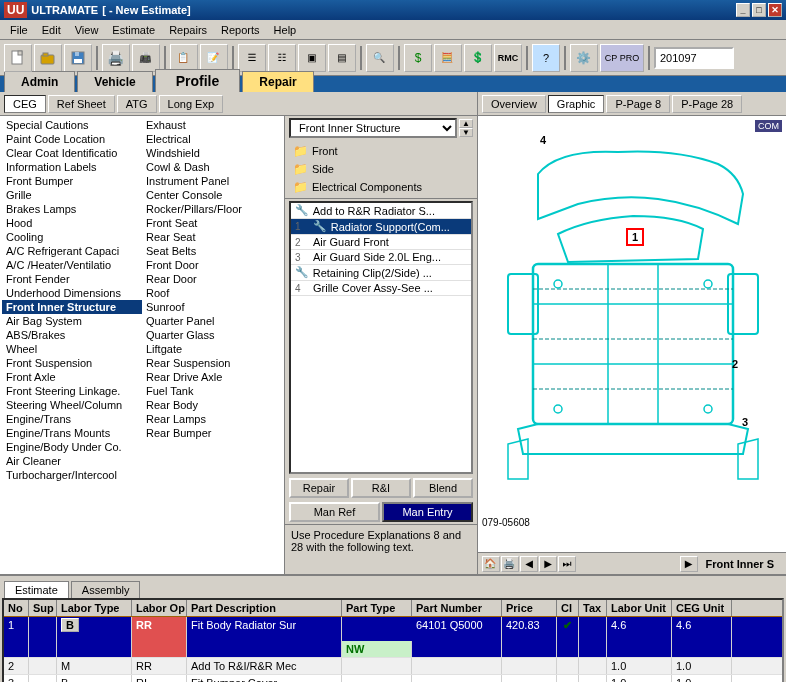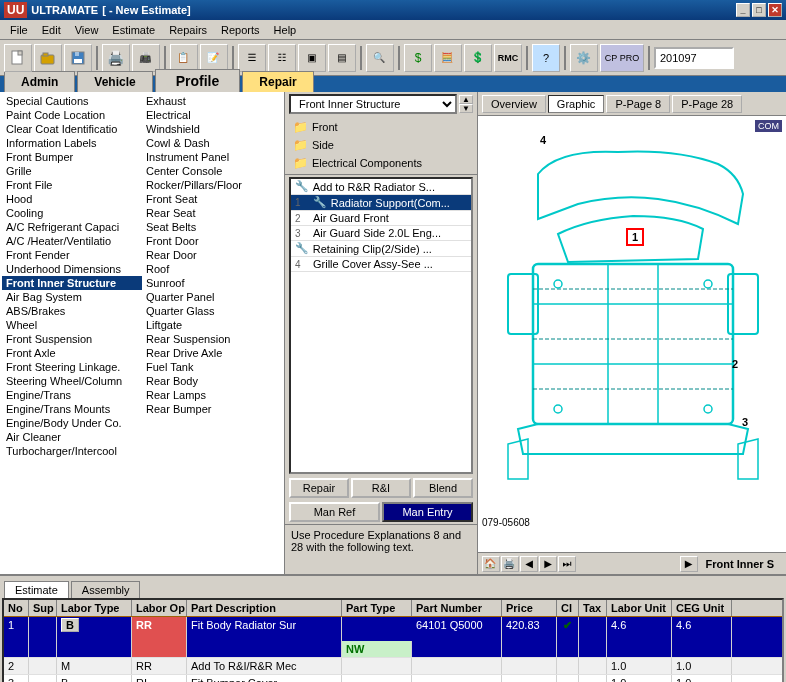--- a/index.html
+++ b/index.html
@@ -465,33 +465,39 @@
   <div class="nav-tab">Admin</div>
   <div class="nav-tab">Vehicle</div>
   <div class="nav-tab" style="font-size:14px; padding:3px 20px;">Profile</div>
   <div class="nav-tab active">Repair</div>
 </div>
 
 <div class="content">
 
   <div class="left-panel">
 
+    <div class="sub-tabs">
+      <div class="sub-tab active">CEG</div>
+      <div class="sub-tab">Ref Sheet</div>
+      <div class="sub-tab">ATG</div>
+      <div class="sub-tab">Long Exp</div>
+    </div>
 
     <div class="panels-row">
 
       <div class="category-list">
         <div style="display:flex;">
           <div class="cat-col-left">
             <div class="cat-item">Special Cautions</div>
             <div class="cat-item">Paint Code Location</div>
             <div class="cat-item">Clear Coat Identificatio</div>
             <div class="cat-item">Information Labels</div>
             <div class="cat-item">Front Bumper</div>
             <div class="cat-item">Grille</div>
-            <div class="cat-item">Front File</div>
+            <div class="cat-item">Brakes Lamps</div>
             <div class="cat-item">Hood</div>
             <div class="cat-item">Cooling</div>
             <div class="cat-item">A/C Refrigerant Capaci</div>
             <div class="cat-item">A/C /Heater/Ventilatio</div>
             <div class="cat-item">Front Fender</div>
             <div class="cat-item">Underhood Dimensions</div>
             <div class="cat-item selected">Front Inner Structure</div>
             <div class="cat-item">Air Bag System</div>
             <div class="cat-item">ABS/Brakes</div>
             <div class="cat-item">Wheel</div>

